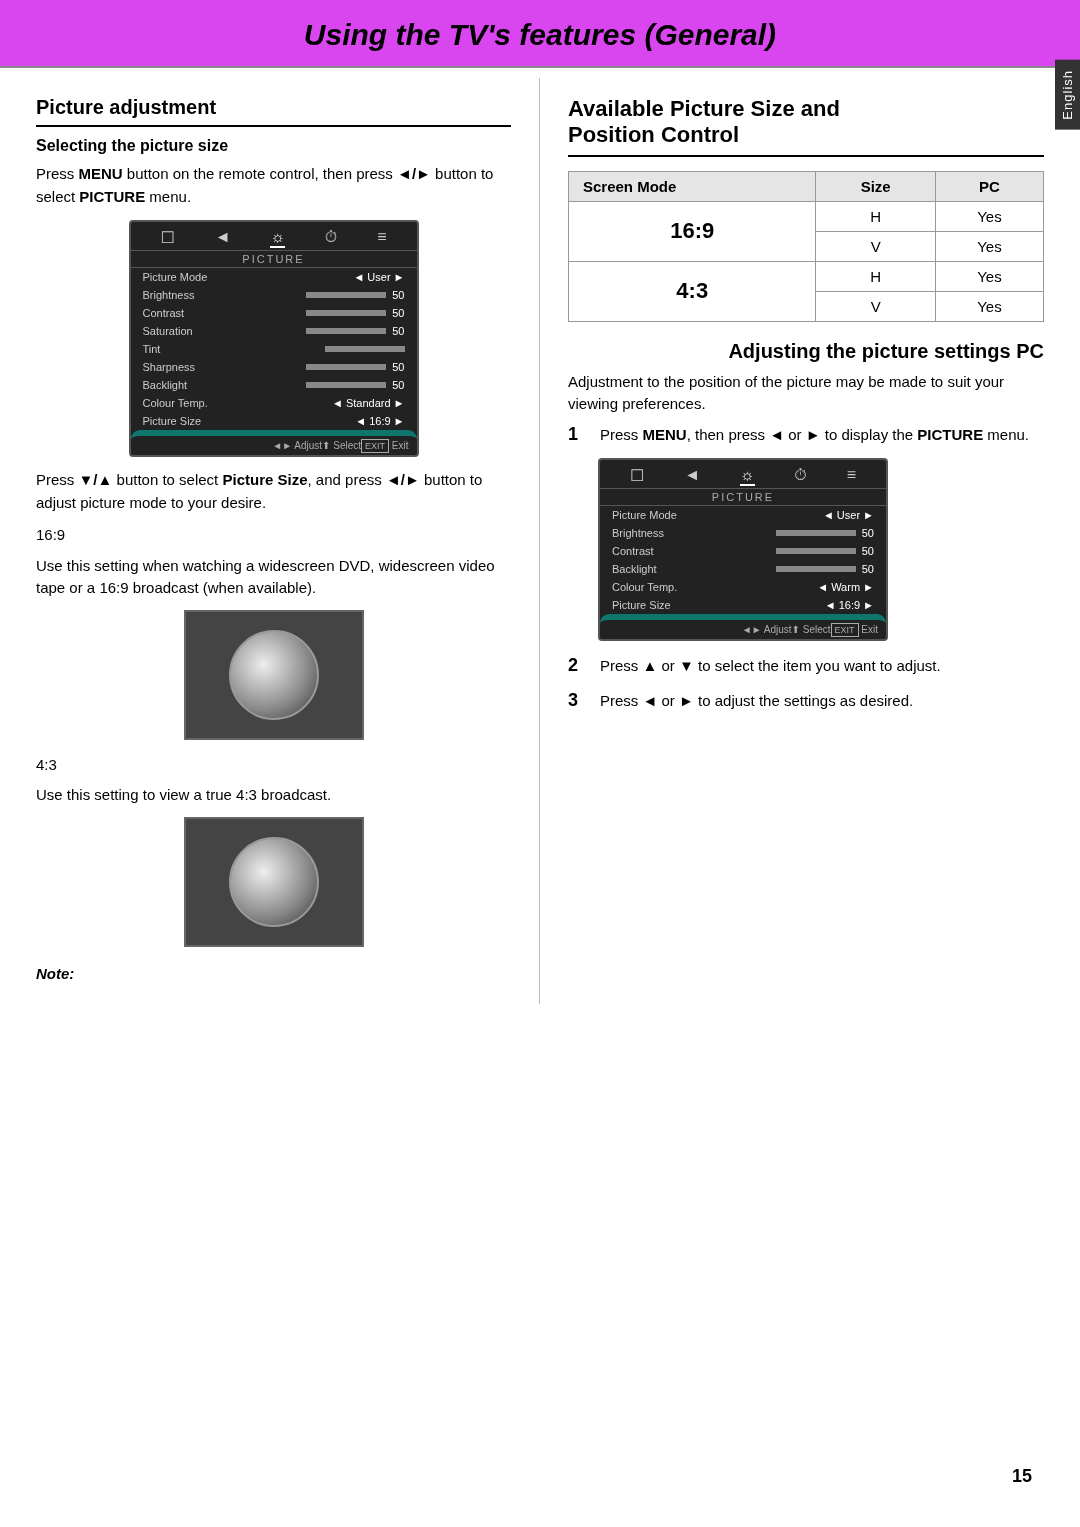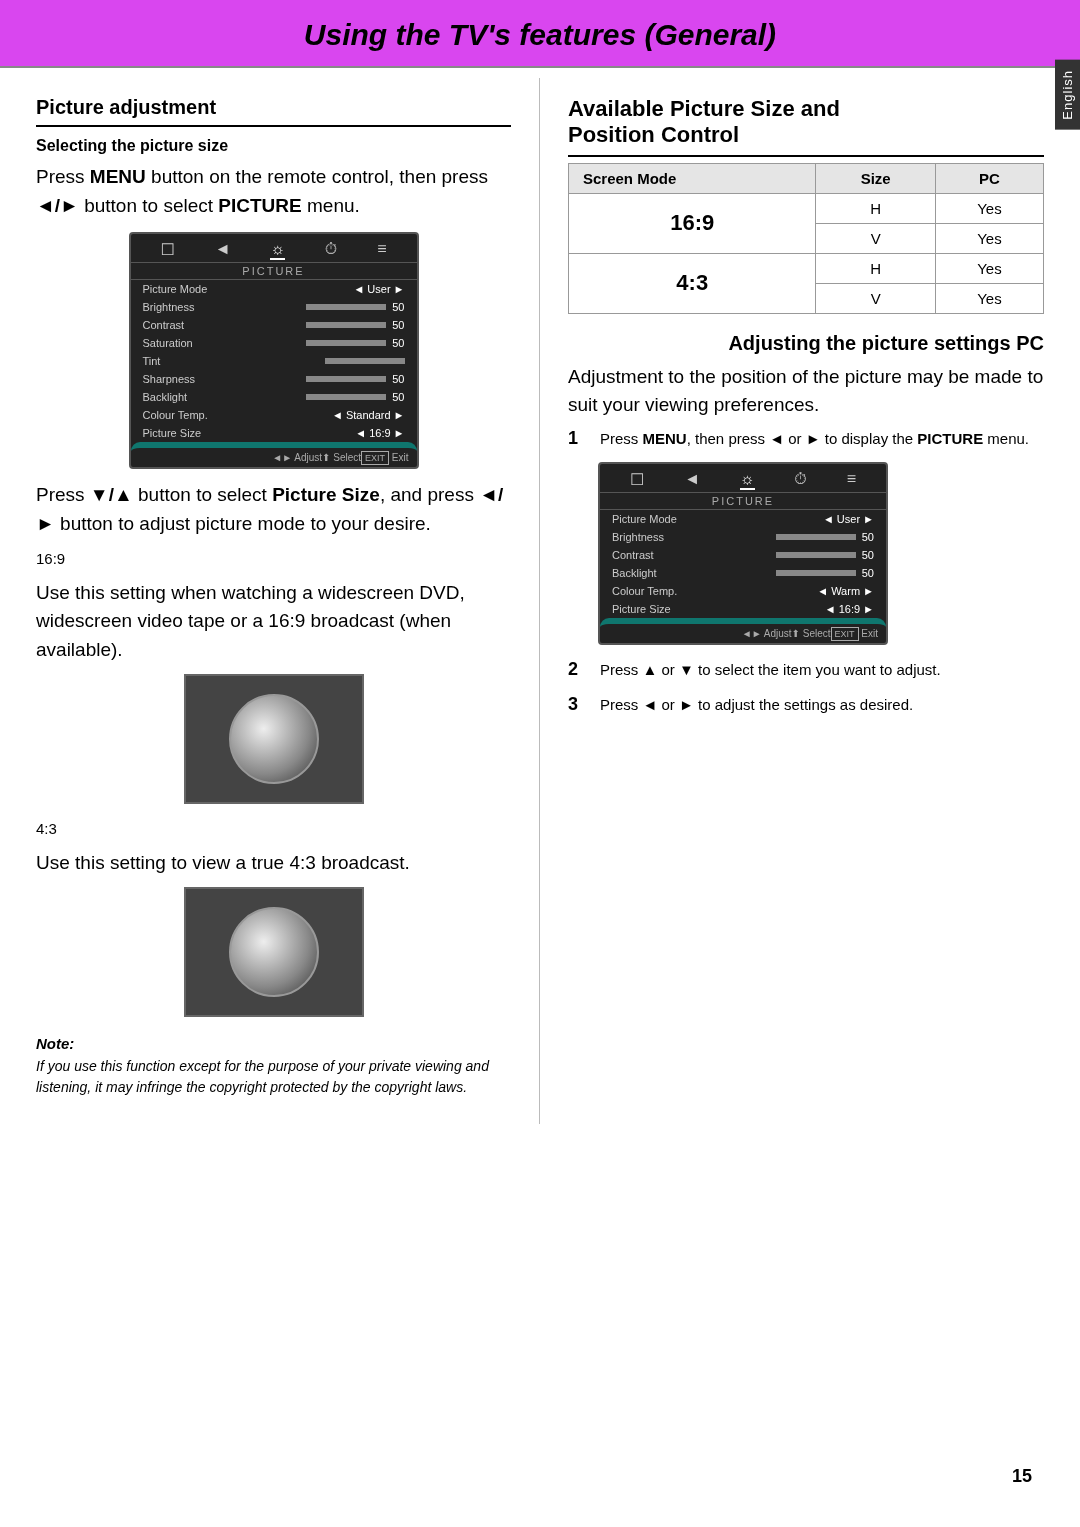--- a/index.html
+++ b/index.html
@@ -72,28 +72,28 @@
       font-size: 16px;
       font-weight: bold;
       margin-bottom: 8px;
     }
 
     .right-section-title {
       font-size: 22px;
       font-weight: bold;
       border-bottom: 2px solid #000;
       padding-bottom: 6px;
-      margin-bottom: 6px;
+      margin-bottom: 14px;
       line-height: 1.2;
     }
 
     p {
       margin-bottom: 8px;
       line-height: 1.5;
-      font-size: 19px;
+      font-size: 15px;
     }
 
     
     .tv-menu {
       background: #222;
       border: 2px solid #555;
       color: #fff;
       width: 290px;
       margin: 12px auto;
       border-radius: 4px;
@@ -345,21 +345,20 @@
 
     <p style="margin-top:10px; font-size:15px;">4:3</p>
     <p>Use this setting to view a true 4:3 broadcast.</p>
 
     <div class="circle-img-container">
       <div class="circle-img"></div>
     </div>
 
     <div class="note-section">
       <div class="note-label">Note:</div>
-      <p class="note-text">If you use this function except for the purpose of your private viewing and listening, it may infringe the copyright protected by the copyright laws.</p>
     </div>
 
   </div>
 
   <div class="right-col">
 
     <div class="right-section-title">
       Available Picture Size and<br>Position Control
     </div>
 

